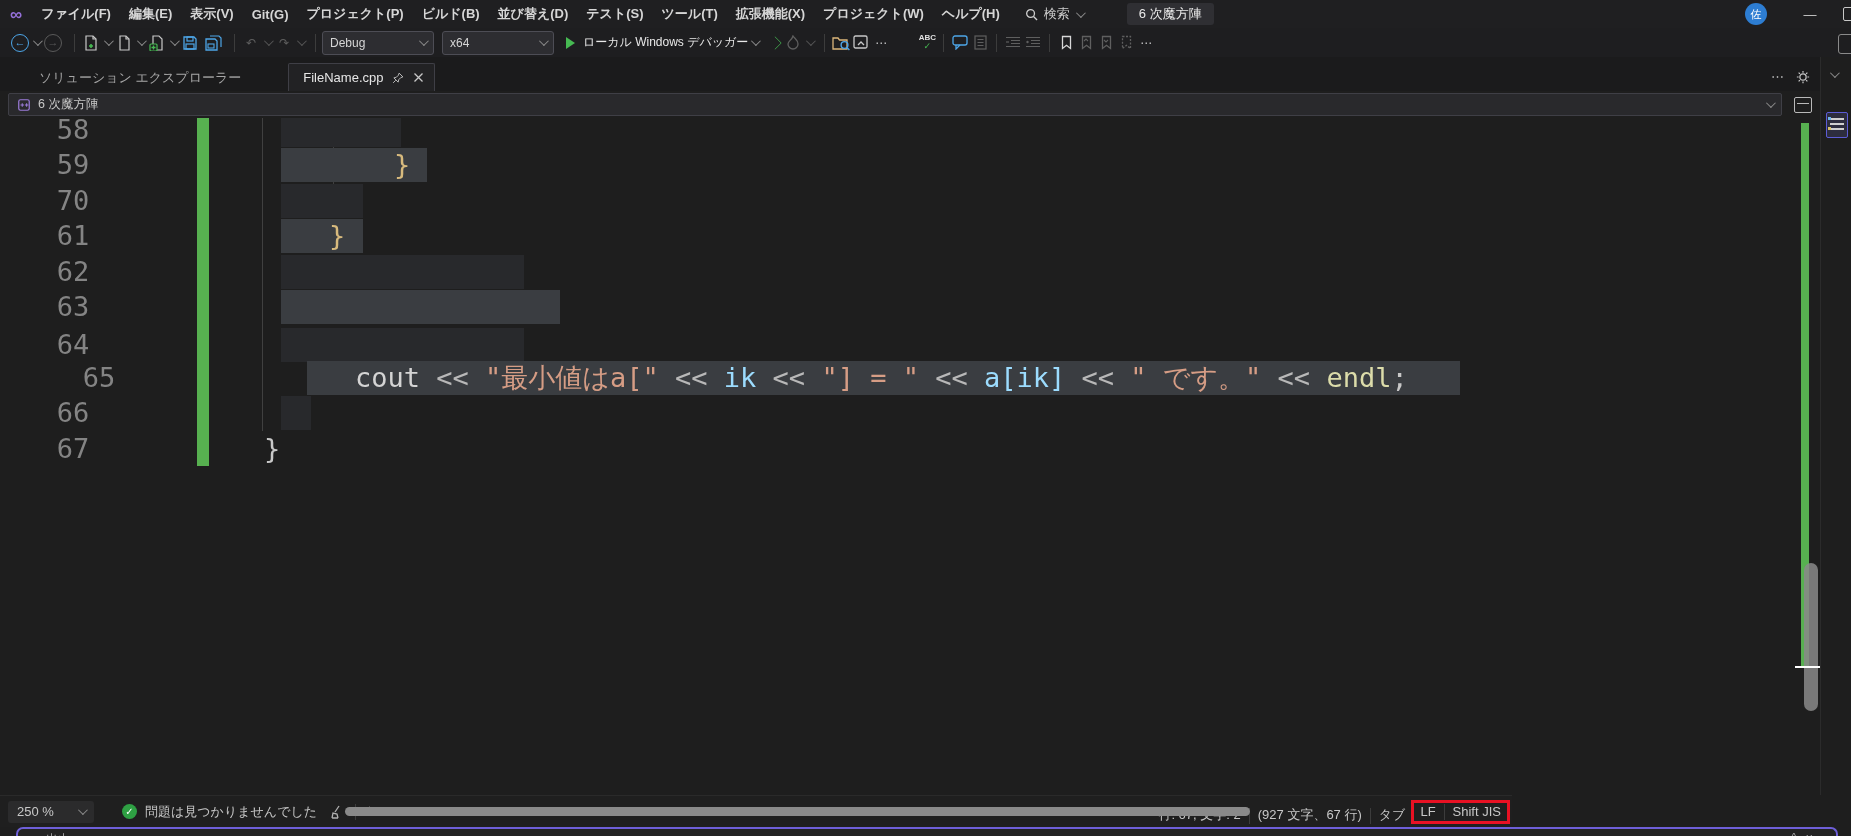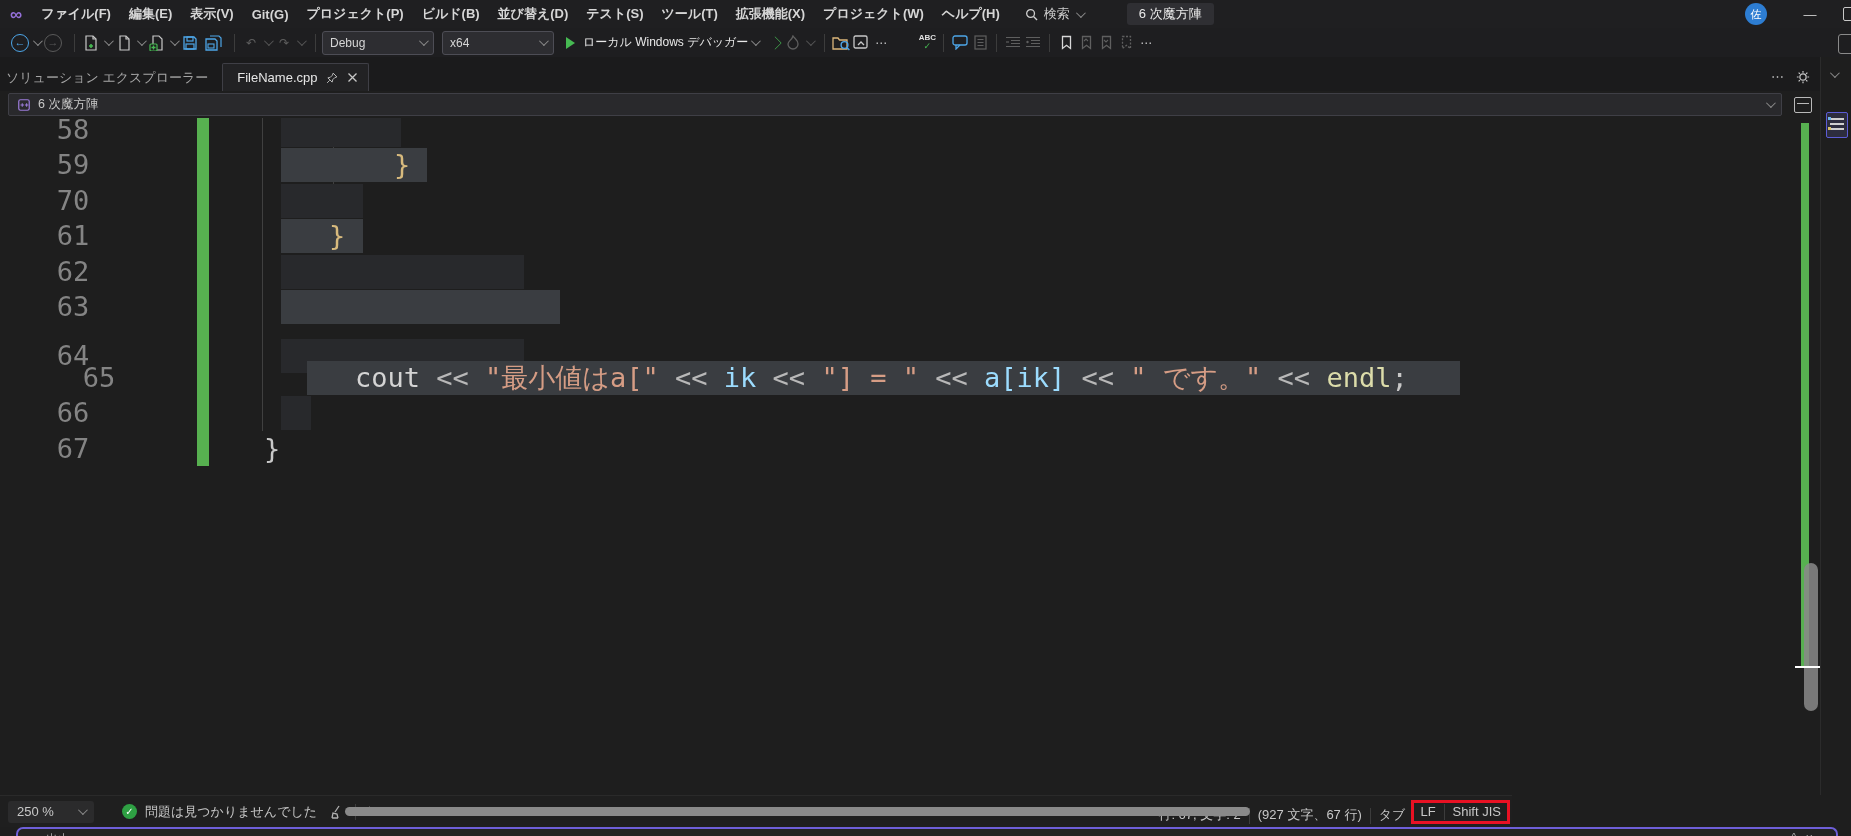--- a/index.html
+++ b/index.html
@@ -37,21 +37,21 @@
   .play-outline{width:9px;height:9px;border:1.6px solid #46ba52;border-left:none;border-bottom:none;
         transform:rotate(45deg);border-radius:1px;margin-left:4px;}
   .gicon{color:#c8c8c8;}
   .dis{color:#5f5f5f;}
   svg.ic{display:block;}
   #tb-clip{position:absolute;right:-7px;top:6px;width:18px;height:18px;border:1.4px solid #8a8a8a;
            border-radius:3px;}
   
   #tabrow{position:absolute;left:0;top:57px;width:1820px;height:34px;background:#1b1b1c;
           display:flex;align-items:flex-end;font-size:13px;}
-  #tab-solution{height:27px;display:flex;align-items:center;padding:0 6px;color:#a6a6a6;}
+  #tab-solution{height:27px;display:flex;align-items:center;padding:0 39px;color:#a6a6a6;}
   #tab-file{height:27px;display:flex;align-items:center;gap:9px;padding:0 10px 0 14px;color:#e6e6e6;
             background:#222224;border:1px solid #3f3f46;border-bottom:none;border-radius:2px 2px 0 0;margin-left:8px;}
   #tabrow-icons{margin-left:auto;display:flex;align-items:center;gap:12px;margin-bottom:7px;margin-right:10px;color:#c8c8c8;}
   
   #navbar{position:absolute;left:0;top:91px;width:1820px;height:27px;background:#1e1e1e;
           display:flex;align-items:center;gap:8px;padding:0 8px;box-sizing:border-box;font-size:12.5px;}
   .navdd{height:21px;background:#29292c;border:1px solid #3f3f46;border-radius:2px;flex:1;
          display:flex;align-items:center;padding:0 8px;gap:7px;color:#c8c8c8;}
   .navdd .chev{margin-left:auto;}
   #split-btn{width:16px;height:14px;border:1.3px solid #b9b9b9;border-radius:2px;position:relative;flex:none;margin-left:4px;}
@@ -358,21 +358,21 @@
         </div>
         <div class="edrow" style="top: 135.6px;">
           <div class="selbox sel-dim" style="left: 281px; width: 243px;"></div>
           <span class="linenum">62</span>
           <span class="codetext"></span>
         </div>
         <div class="edrow" style="top: 171px;">
           <div class="selbox sel-lit" style="left: 281px; width: 279px;"></div>
           <span class="linenum">63</span>
         </div>
-        <div class="edrow" style="top: 220px;">
+        <div class="edrow" style="top: 209px;">
           <div class="selbox sel-dim" style="left: 281px; width: 243px;"></div>
           <span class="linenum">64</span>
           <span class="codetext"></span>
         </div>
         <div class="edrow" style="top: 241.8px; margin-left: 26px;">
           <div class="selbox sel-lit" style="left: 281px; width: 1153px;"></div>
           <span class="linenum">65</span>
           <span class="codetext"><span class="tk-ws">    </span><span class="tk-pl">cout</span><span class="tk-ws"> </span><span class="tk-op">&lt;&lt;</span><span class="tk-ws"> </span><span class="tk-st">"最小値はa["</span><span class="tk-ws"> </span><span class="tk-op">&lt;&lt;</span><span class="tk-ws"> </span><span class="tk-va">ik</span><span class="tk-ws"> </span><span class="tk-op">&lt;&lt;</span><span class="tk-ws"> </span><span class="tk-st">"] = "</span><span class="tk-ws"> </span><span class="tk-op">&lt;&lt;</span><span class="tk-ws"> </span><span class="tk-va">a[ik]</span><span class="tk-ws"> </span><span class="tk-op">&lt;&lt;</span><span class="tk-ws"> </span><span class="tk-st">" です。"</span><span class="tk-ws"> </span><span class="tk-op">&lt;&lt;</span><span class="tk-ws"> </span><span class="tk-fn">endl</span><span class="tk-pu">;</span></span>
         </div>
         <div class="edrow" style="top: 277.2px;">

